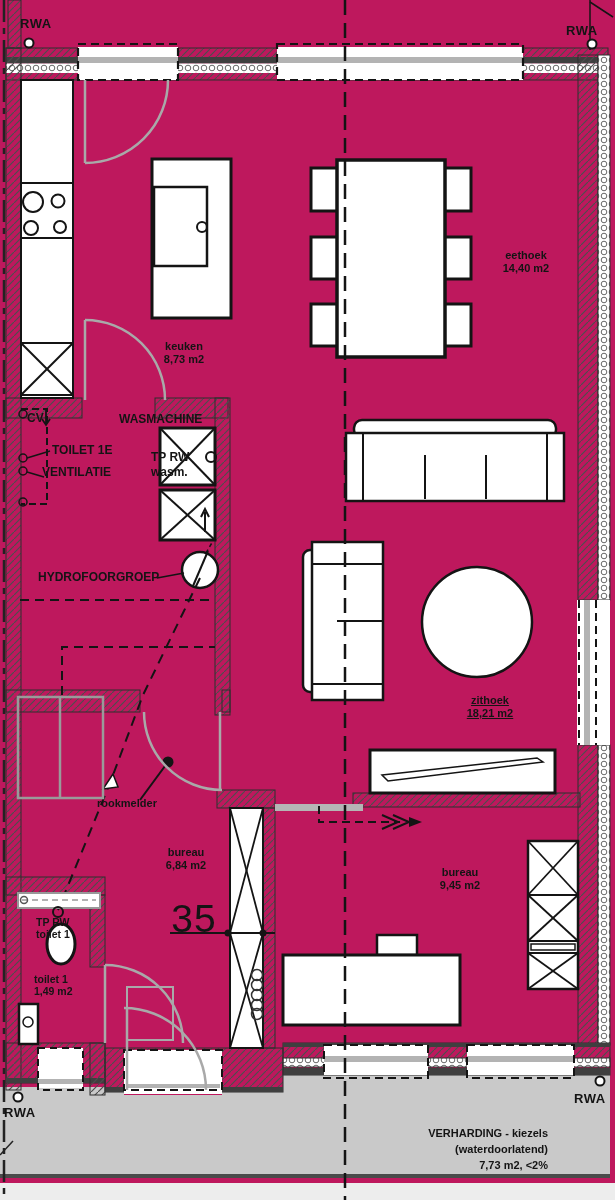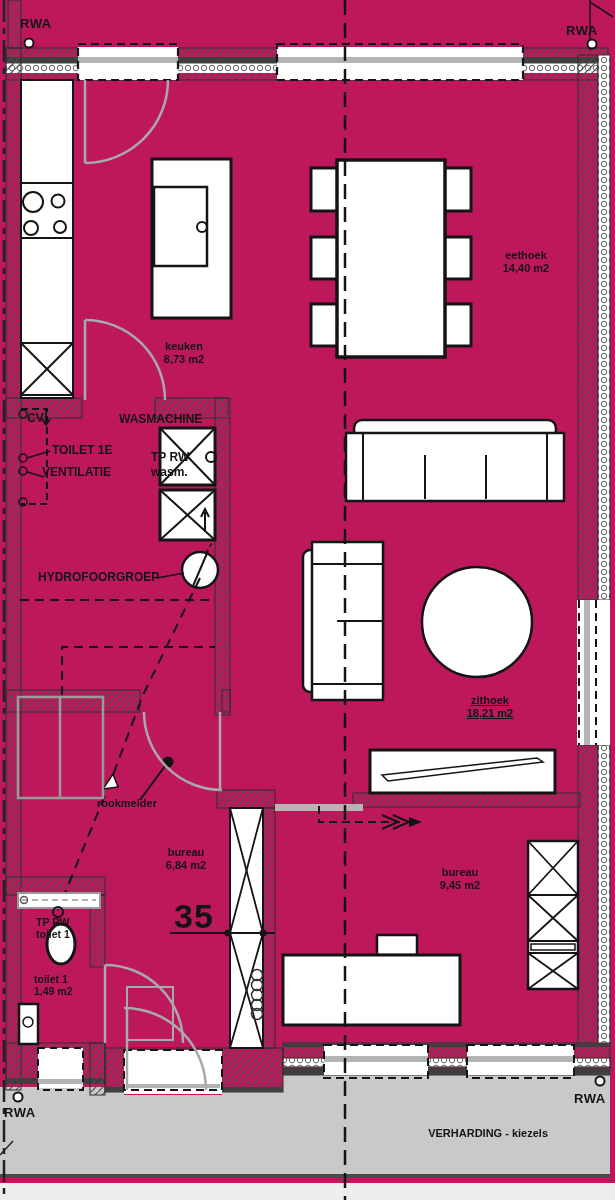--- a/index.html
+++ b/index.html
@@ -6,21 +6,21 @@
   #plan{position:relative;width:615px;height:1200px;background:#be185d;overflow:hidden;
         font-family:"Liberation Sans",sans-serif;color:#141414;}
   #plan svg{position:absolute;left:0;top:0;}
   .lbl{position:absolute;font-weight:bold;color:#141414;white-space:nowrap;line-height:1.18;}
   .lbl span{display:block;}
   .ctr{text-align:center;}
   .s13{font-size:13px;letter-spacing:.5px;}
   .s12{font-size:11px;}
   .s11{font-size:12px;}
   .s10{font-size:10.5px;}
-  .big{font-size:34px;font-weight:700;letter-spacing:1px;}
+  .big{font-size:39px;font-weight:400;letter-spacing:1px;}
   .right{text-align:right;}
 </style>
 </head>
 <body>
 
 <div id="plan">
 
 <svg width="615" height="1200" viewBox="0 0 615 1200">
   <defs>
     <pattern id="h" patternUnits="userSpaceOnUse" width="7" height="7">
@@ -332,15 +332,17 @@
   <div class="lbl s11" style="left:27px;top:411px;">CV</div>
   <div class="lbl s11" style="left:38px;top:570px;">HYDROFOORGROEP</div>
   <div class="lbl s12" style="left:97px;top:797px;font-weight:600;">rookmelder</div>
   <div class="lbl s10" style="left:36px;top:916px;">
     <span>TP RW</span>
     <span>toilet 1</span>
   </div>
 
   <div class="lbl s12 right" style="left:330px;top:1113px;width:218px;line-height:16px;margin-top:12px;">
     <span>VERHARDING - kiezels</span>
+    <span>(waterdoorlatend)</span>
+    <span>7,73 m2, &lt;2%</span>
   </div>
 
 </div>
 
 </body></html>

